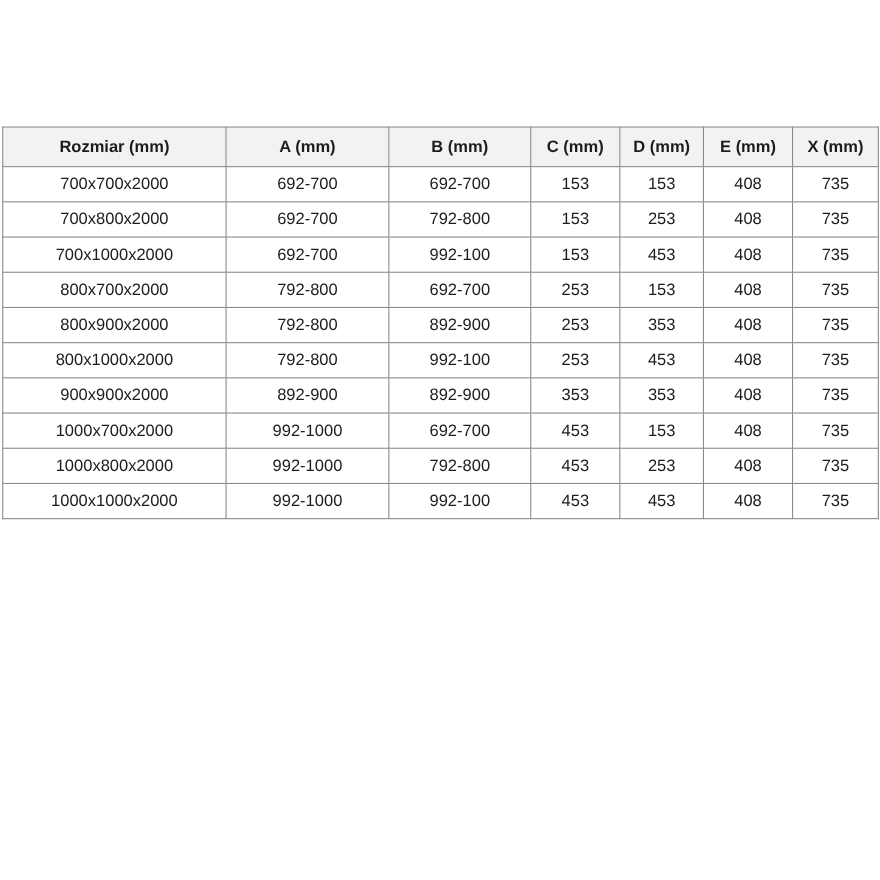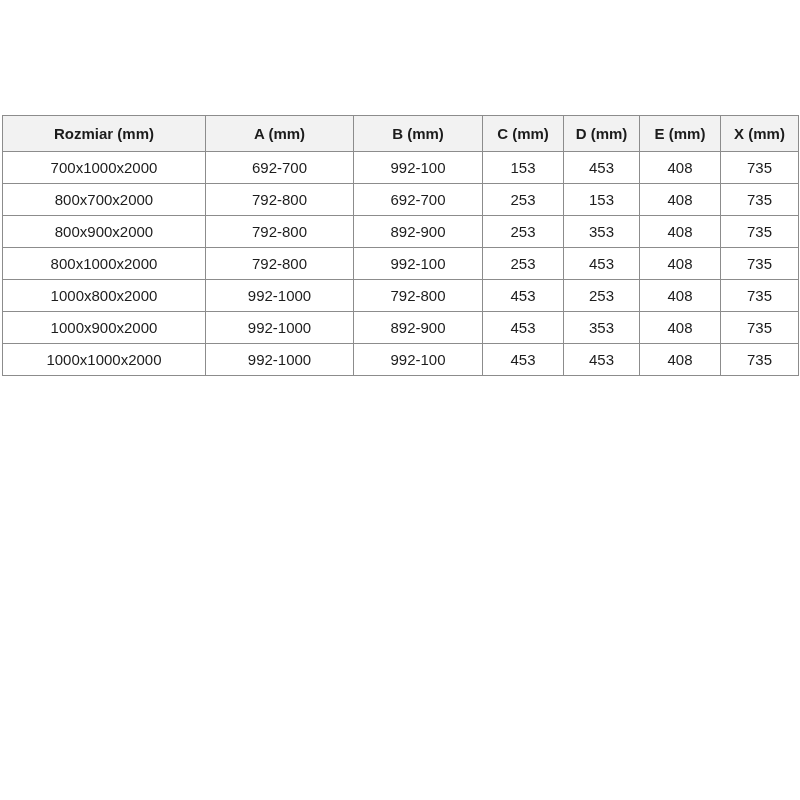--- a/index.html
+++ b/index.html
@@ -69,20 +69,38 @@
         <th>A (mm)</th>
         <th>B (mm)</th>
         <th>C (mm)</th>
         <th>D (mm)</th>
         <th>E (mm)</th>
         <th>X (mm)</th>
       </tr>
     </thead>
     <tbody>
         <tr>
+          <td>700x700x2000</td>
+          <td>692-700</td>
+          <td>692-700</td>
+          <td>153</td>
+          <td>153</td>
+          <td>408</td>
+          <td>735</td>
+        </tr>
+        <tr>
+          <td>700x800x2000</td>
+          <td>692-700</td>
+          <td>792-800</td>
+          <td>153</td>
+          <td>253</td>
+          <td>408</td>
+          <td>735</td>
+        </tr>
+        <tr>
           <td>700x1000x2000</td>
           <td>692-700</td>
           <td>992-100</td>
           <td>153</td>
           <td>453</td>
           <td>408</td>
           <td>735</td>
         </tr>
         <tr>
           <td>800x700x2000</td>
@@ -105,34 +123,43 @@
         <tr>
           <td>800x1000x2000</td>
           <td>792-800</td>
           <td>992-100</td>
           <td>253</td>
           <td>453</td>
           <td>408</td>
           <td>735</td>
         </tr>
         <tr>
+          <td>900x900x2000</td>
+          <td>892-900</td>
+          <td>892-900</td>
+          <td>353</td>
+          <td>353</td>
+          <td>408</td>
+          <td>735</td>
+        </tr>
+        <tr>
+          <td>1000x700x2000</td>
+          <td>992-1000</td>
+          <td>692-700</td>
+          <td>453</td>
+          <td>153</td>
+          <td>408</td>
+          <td>735</td>
+        </tr>
+        <tr>
           <td>1000x800x2000</td>
           <td>992-1000</td>
           <td>792-800</td>
           <td>453</td>
           <td>253</td>
-          <td>408</td>
-          <td>735</td>
-        </tr>
-        <tr>
-          <td>1000x900x2000</td>
-          <td>992-1000</td>
-          <td>892-900</td>
-          <td>453</td>
-          <td>353</td>
           <td>408</td>
           <td>735</td>
         </tr>
         <tr>
           <td>1000x1000x2000</td>
           <td>992-1000</td>
           <td>992-100</td>
           <td>453</td>
           <td>453</td>
           <td>408</td>

